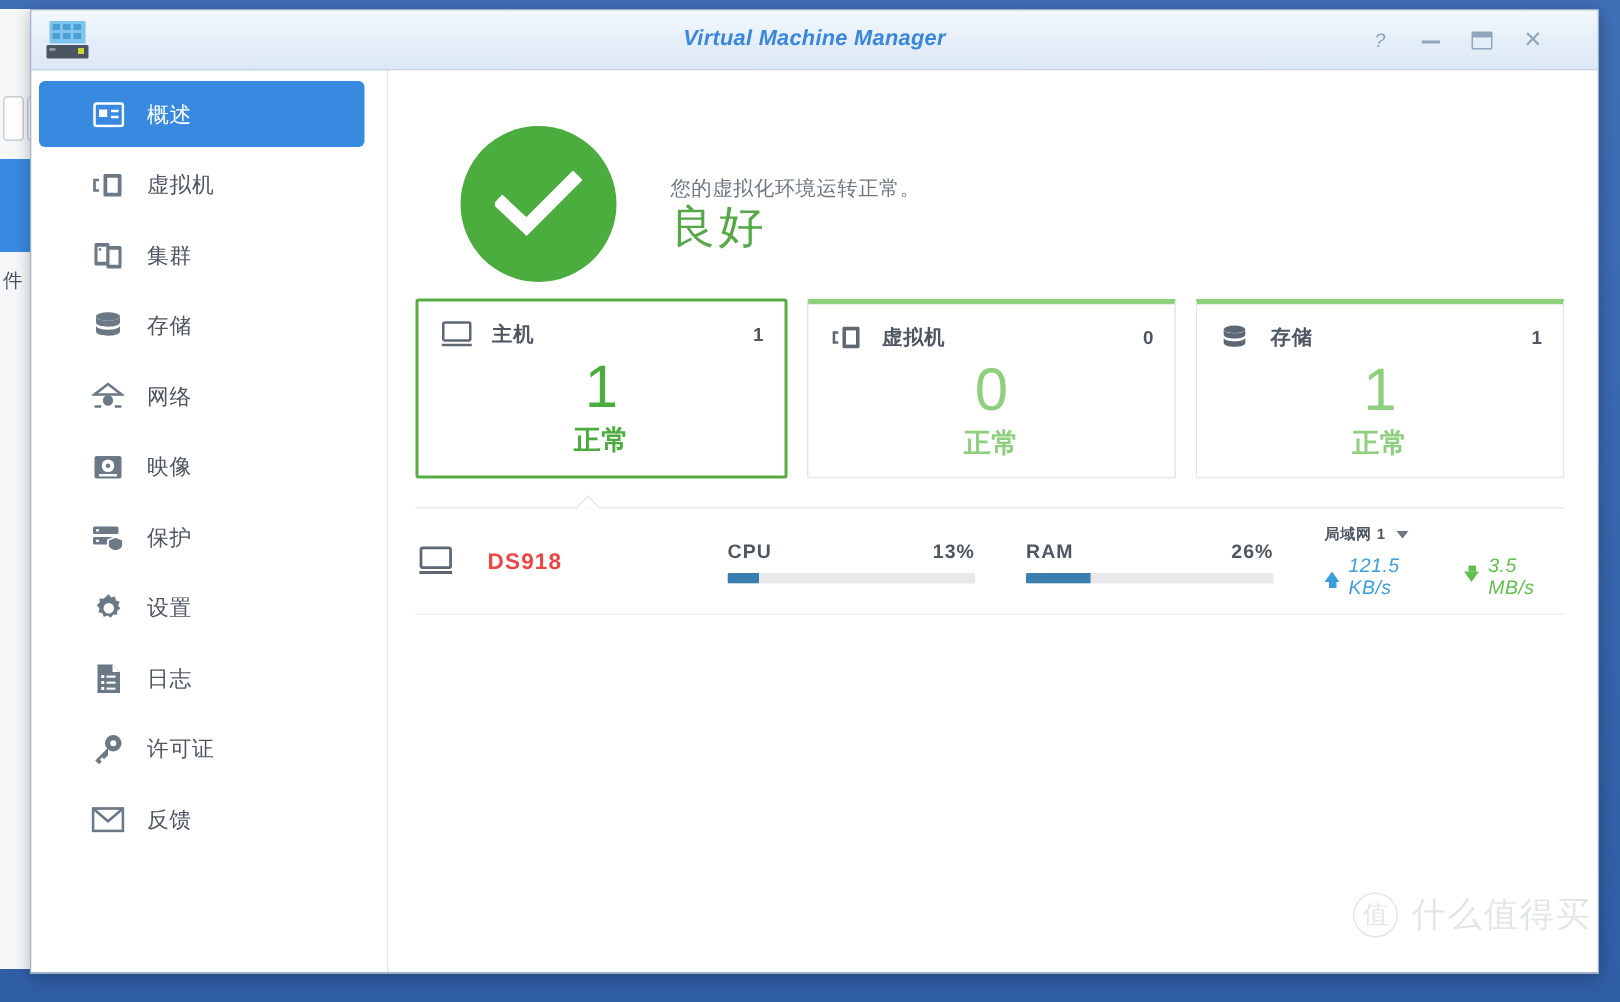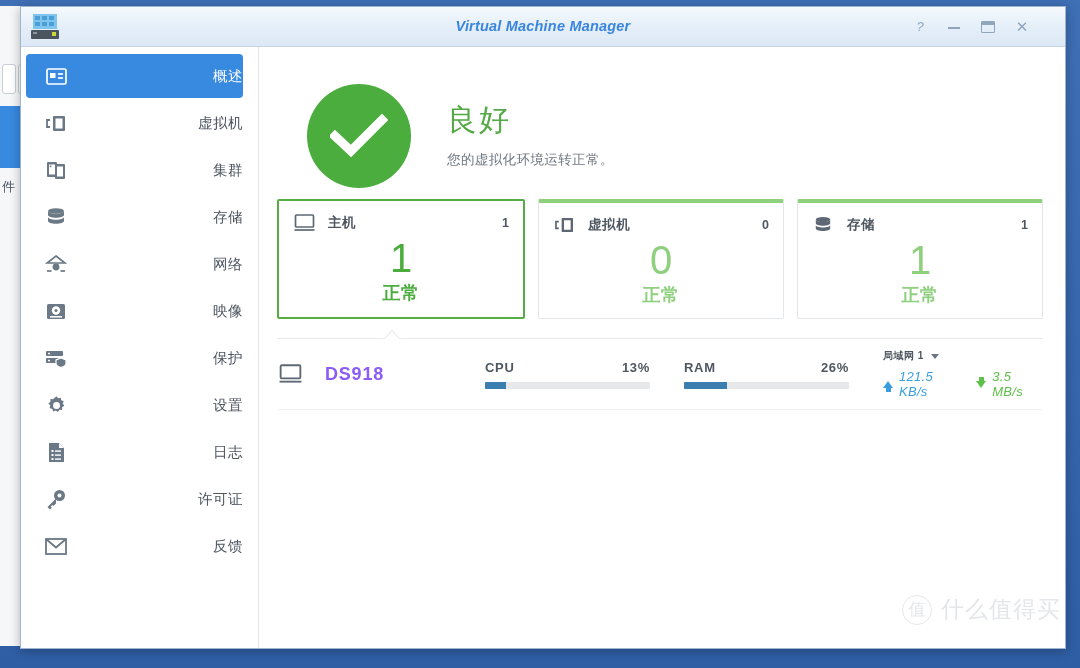--- a/index.html
+++ b/index.html
@@ -122,24 +122,23 @@
     background: #ffffff;
     border-right: 1px solid #e2e5e9;
     padding-top: 4px;
     flex: none;
   }
   .nav-item {
     display: flex;
     align-items: center;
     height: 44px;
     margin: 3px 15px 3px 5px;
-    padding-left: 18px;
+    padding-left: 34px;
     border-radius: 4px;
     cursor: default;
-    justify-content: space-between;
   }
   .nav-item.active { background: #3889e0; }
   .nav-ico {
     width: 24px; height: 24px;
     flex: none;
     display: flex; align-items: center; justify-content: center;
     color: #6b7885;
   }
   .nav-item.active .nav-ico { color: #ffffff; }
   .nav-label {
@@ -287,23 +286,23 @@
     padding: 0 22px 0 18px;
   }
   #host-ico {
     width: 26px; height: 26px;
     color: #5d6874;
     display: flex; align-items: center; justify-content: center;
     flex: none;
   }
   #host-name {
     margin-left: 22px;
-    font-size: 18px;
+    font-size: 15px;
     font-weight: bold;
-    color: #8b5cf6;
+    color: #ef4444;
     letter-spacing: 0.8px;
     width: 160px;
     flex: none;
   }
   .metric {
     width: 165px;
     flex: none;
   }
   .metric.ram { margin-left: 34px; }
   .metric-head {
@@ -598,22 +597,22 @@
 
     <main id="content">
 
       <section id="health-banner">
         <div id="health-circle">
           <svg width="58" height="44" viewBox="0 0 58 44">
             <path d="M5 22 L21 37 L52 6" fill="none" stroke="#ffffff" stroke-width="9" stroke-linecap="square"></path>
           </svg>
         </div>
         <div id="health-text-wrap">
+          <div id="health-subtitle">您的虚拟化环境运转正常。</div>
           <div id="health-title">良好</div>
-          <div id="health-subtitle">您的虚拟化环境运转正常。</div>
         </div>
       </section>
 
       <section id="cards-row">
 
         <div class="stat-card selected">
           <div class="card-top">
             <span class="card-ico">
               <svg width="21" height="18" viewBox="0 0 21 18" fill="none" stroke="currentColor" stroke-width="1.7">
                 <rect x="1.5" y="1" width="18" height="12" rx="1"></rect>

